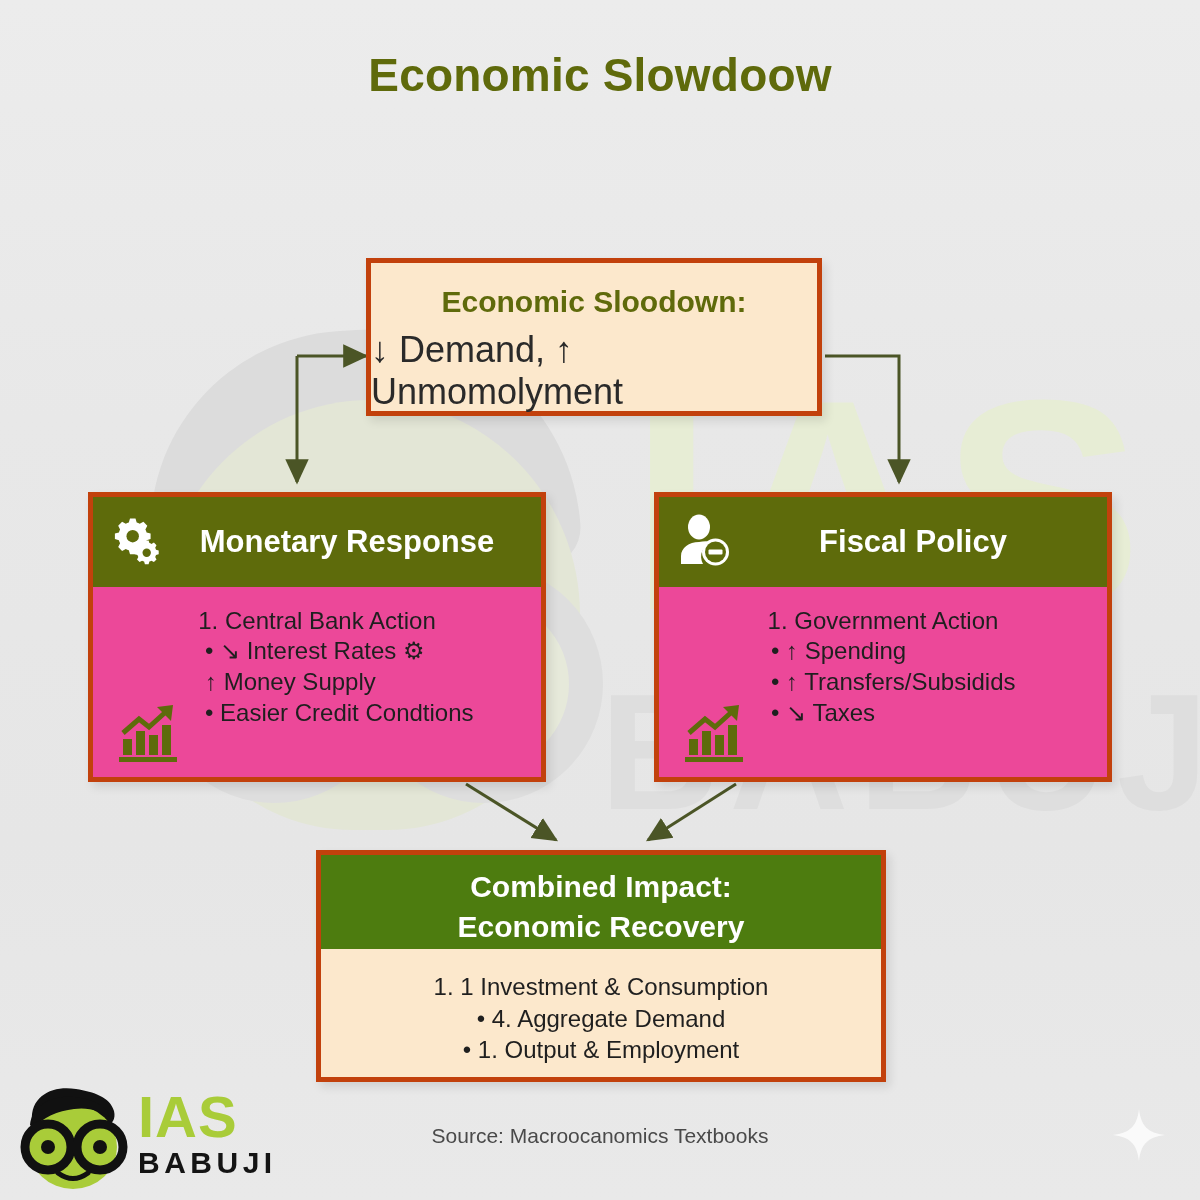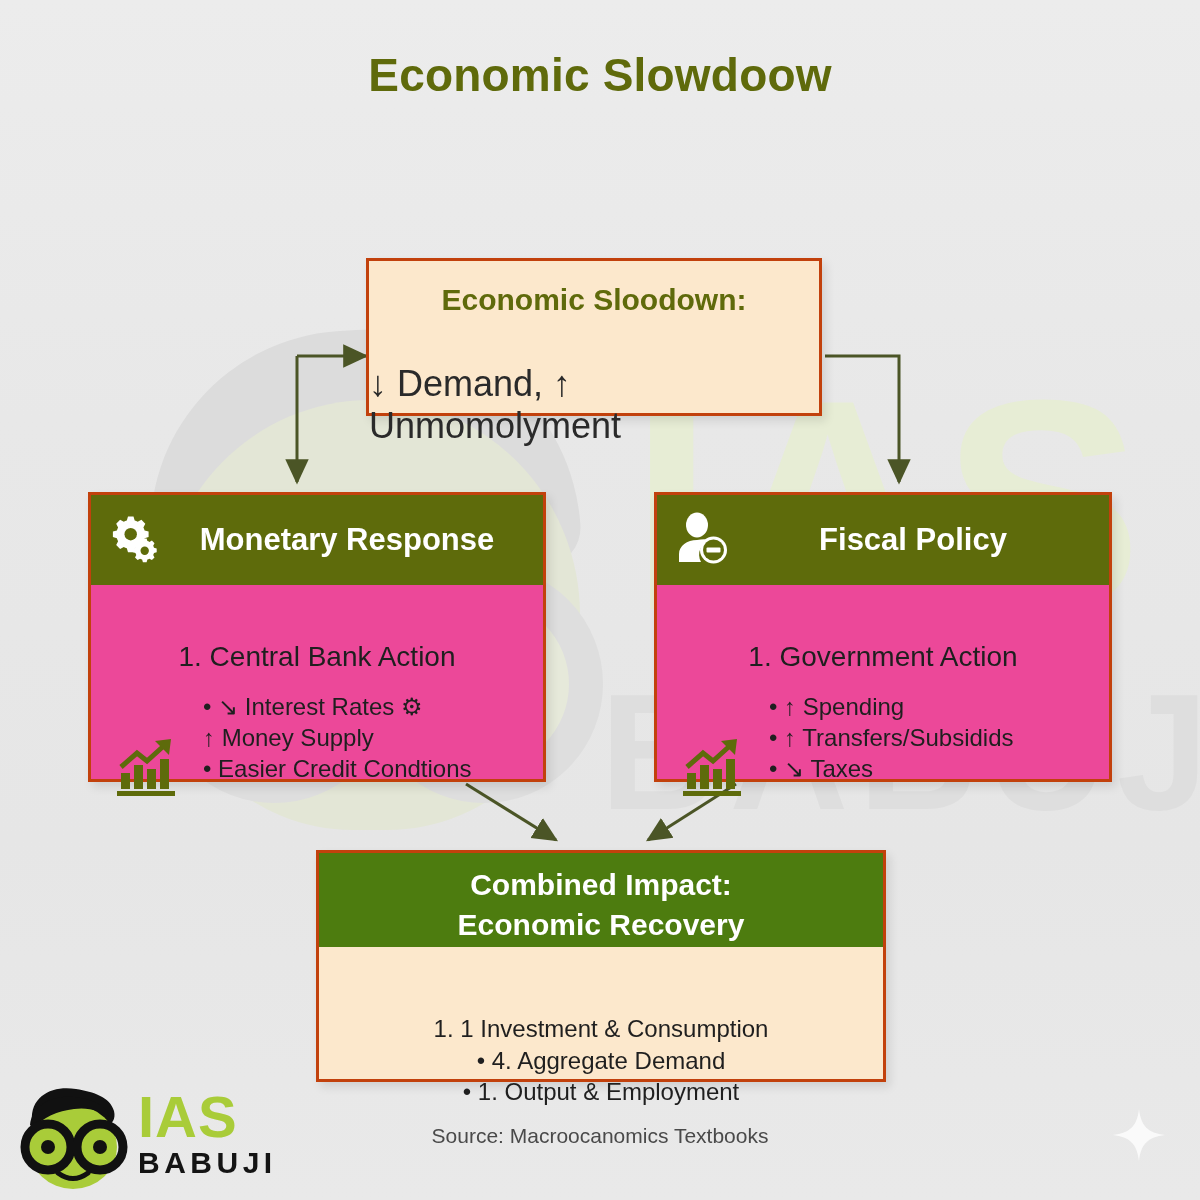--- a/index.html
+++ b/index.html
@@ -92,23 +92,22 @@
     font-weight: 700;
     line-height: 1.35;
     letter-spacing: 0.2px;
   }
   #title .line { display: block; }
 
   
   .node {
     position: absolute;
     box-sizing: border-box;
-    border: 3px solid #c2410c;
+    border: 5px solid #c2410c;
     box-shadow: 4px 5px 9px rgba(0,0,0,0.10);
-    gap: 36px;
   }
 
   
   #slowdown-box {
     left: 366px; top: 258px;
     width: 456px; height: 158px;
     background: #fce8cc;
     display: flex;
     flex-direction: column;
     align-items: center;
@@ -152,23 +151,22 @@
     text-align: center;
     padding-right: 28px;
   }
   .panel-body {
     flex: 1;
     position: relative;
     padding-top: 20px;
   }
   .panel-lead {
     text-align: center;
-    font-size: 28px;
+    font-size: 24px;
     color: #1f1f1f;
-    margin-bottom: 18px;
   }
   .panel-bullets {
     margin: 0;
     padding: 0 0 0 112px;
     list-style: none;
     font-size: 24px;
     color: #1f1f1f;
     line-height: 1.30;
   }
   .panel-bullets li { white-space: nowrap; }
@@ -192,21 +190,21 @@
     color: #fff;
     font-size: 30px;
     font-weight: 700;
     line-height: 1.32;
     text-align: center;
     padding-top: 12px;
     box-sizing: border-box;
     flex: 0 0 auto;
   }
   #impact-list {
-    margin: 8px;
+    margin: 0;
     padding: 22px 0 0 0;
     list-style: none;
     text-align: center;
     font-size: 24px;
     color: #1f1f1f;
     line-height: 1.32;
   }
 
   
   #connectors {

